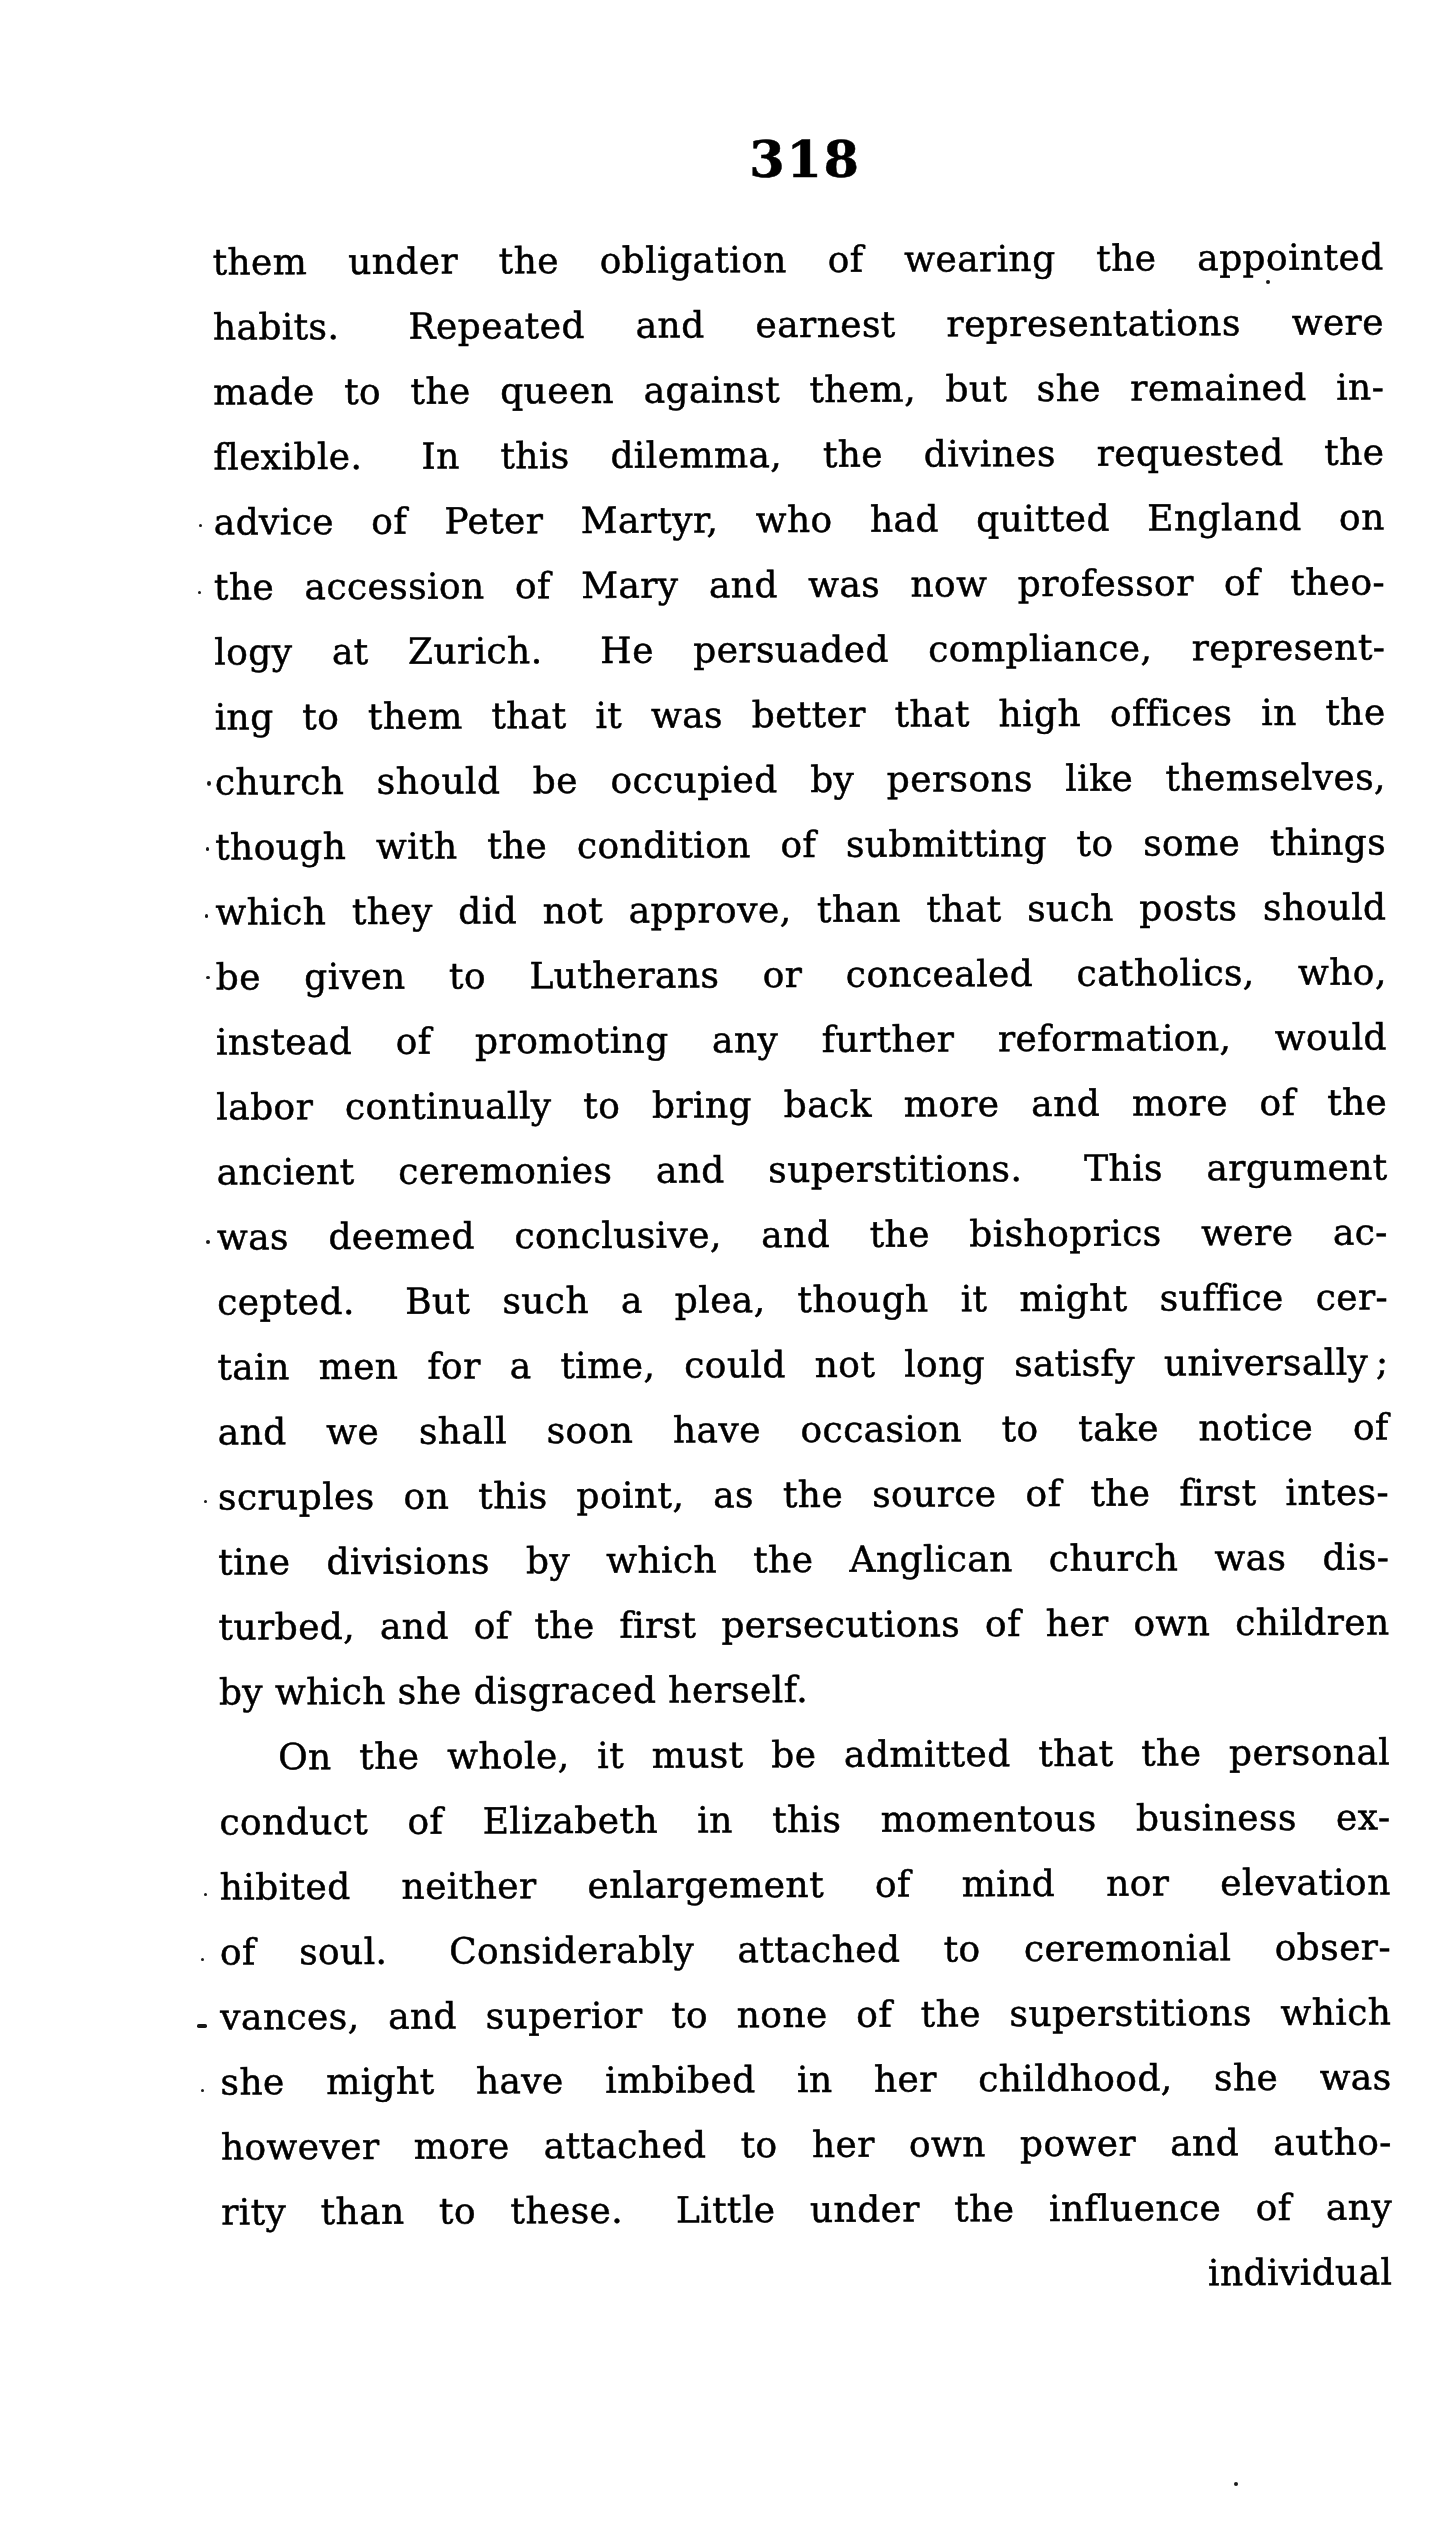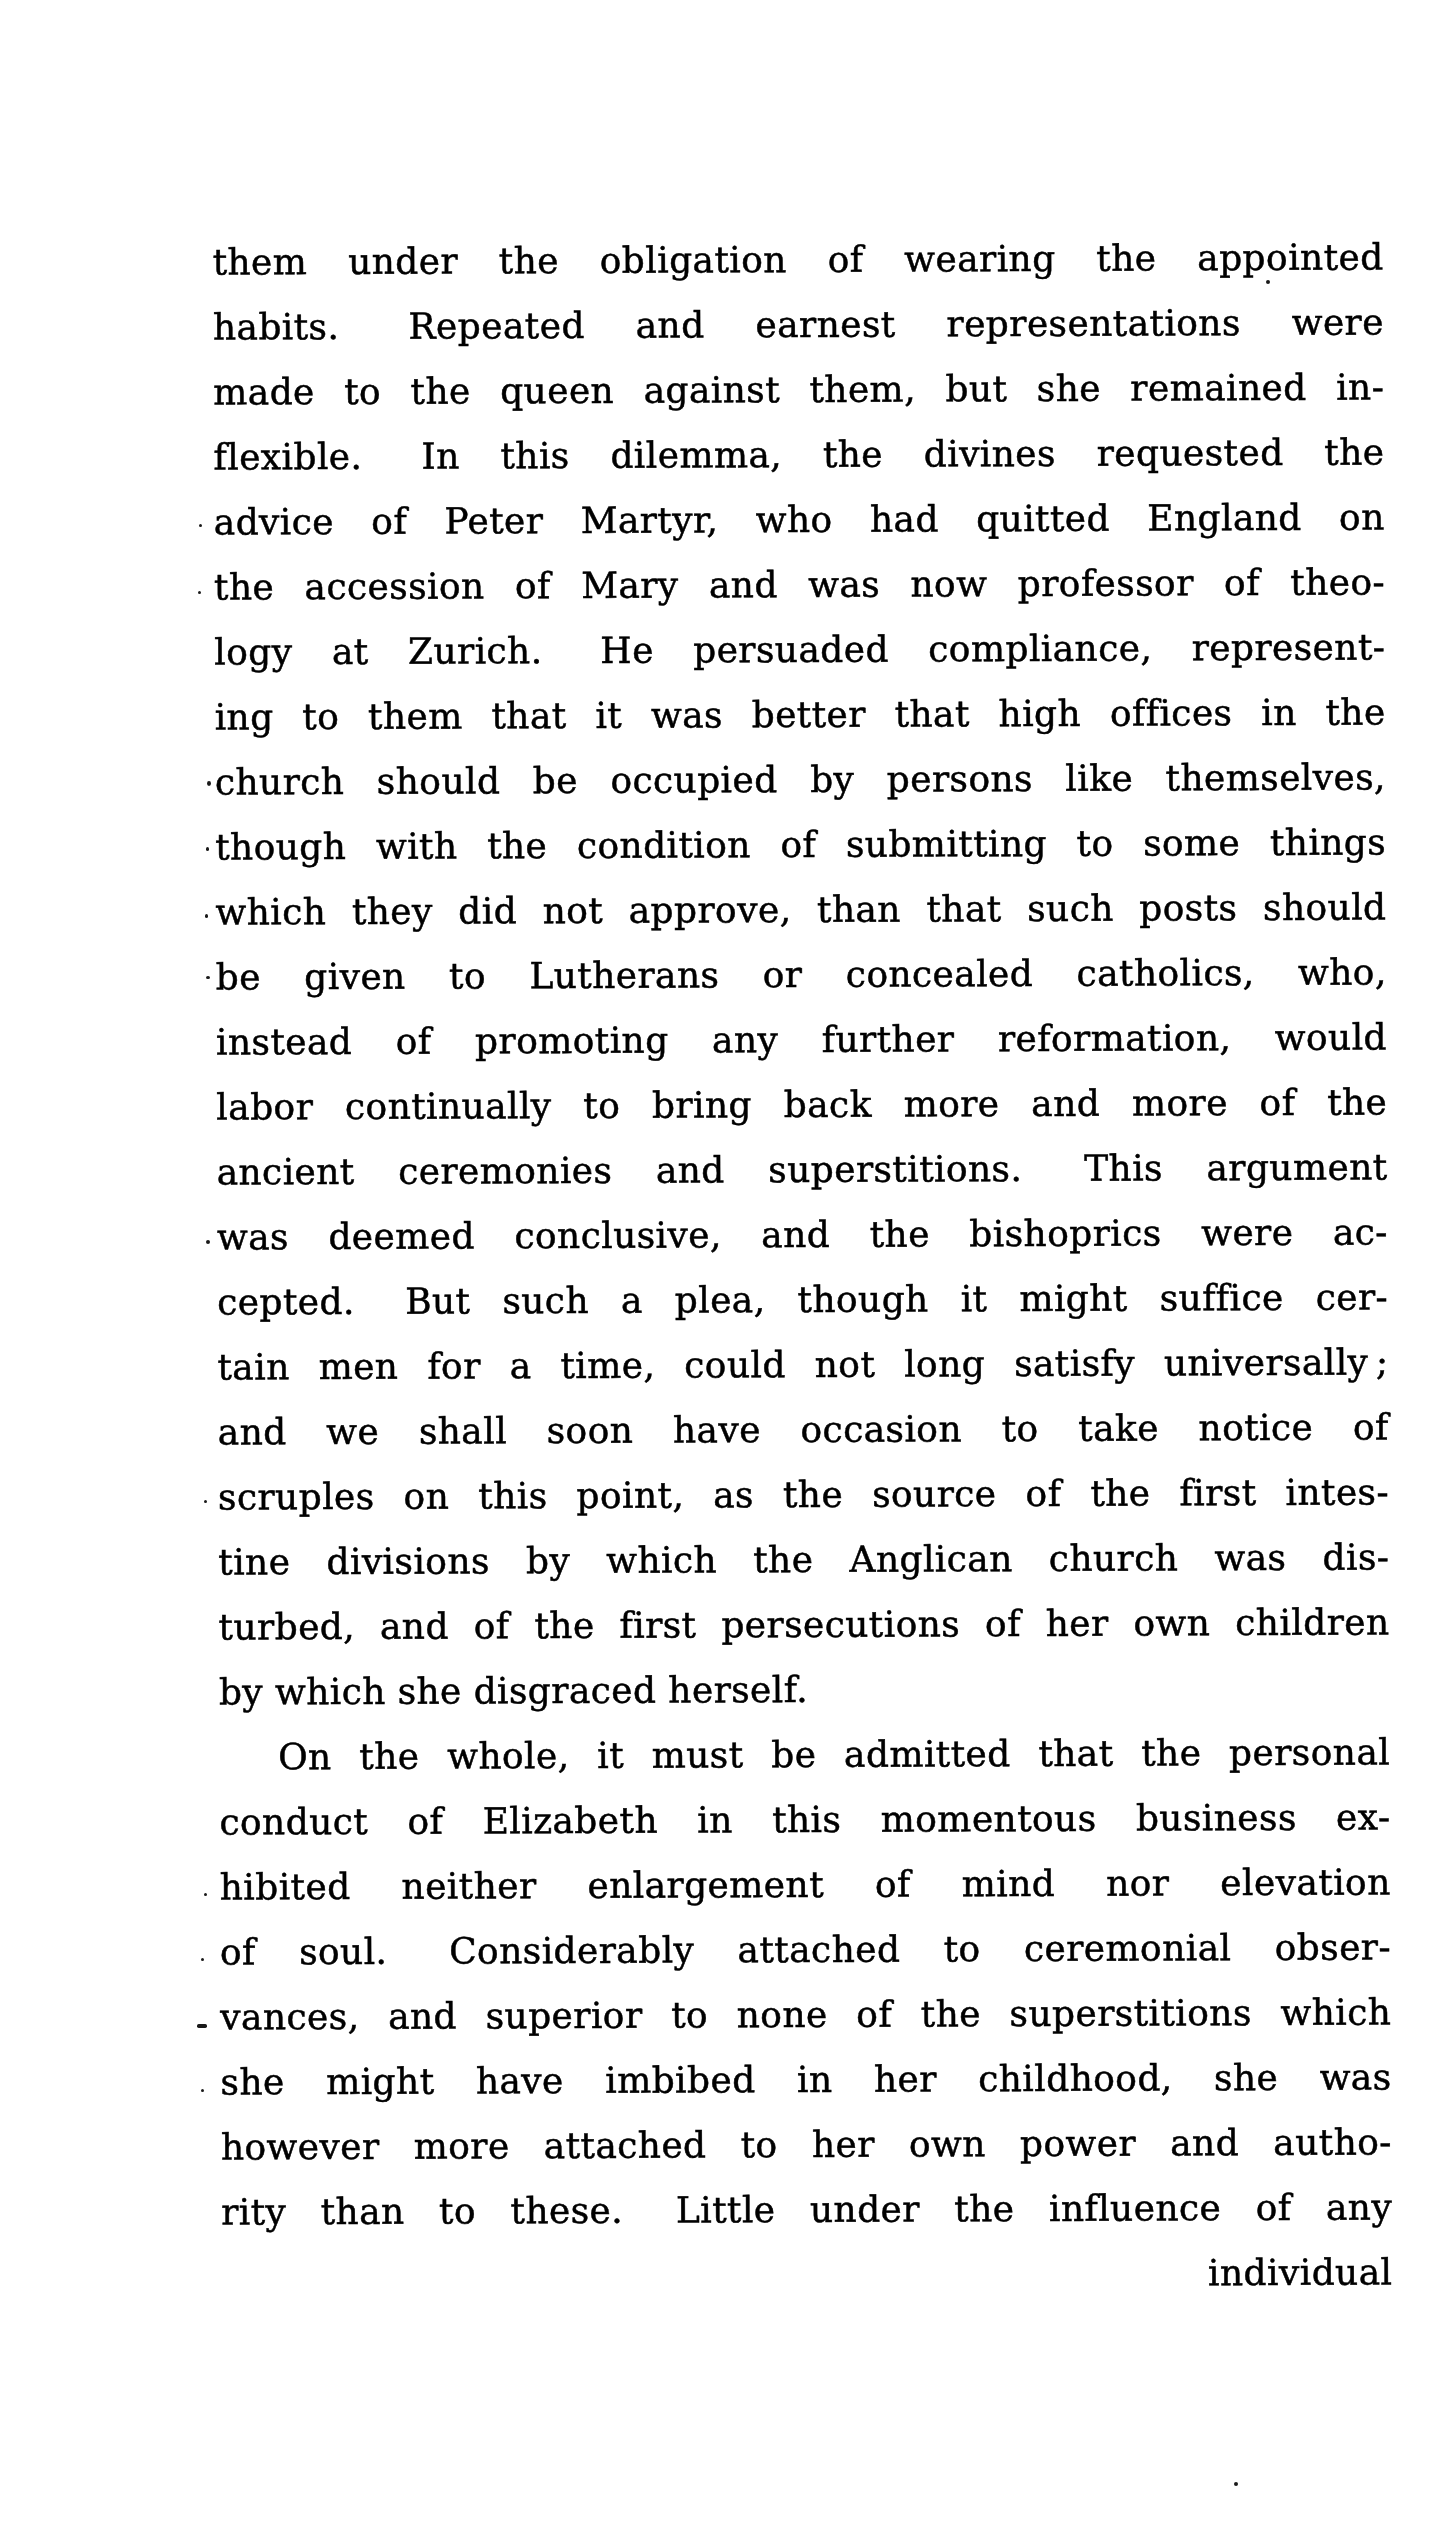--- a/index.html
+++ b/index.html
@@ -54,20 +54,21 @@
     border-radius: 50%;
     opacity: 0.9;
   }
   .speck.dash { border-radius: 1.7px; }
 </style>
 </head>
 <body>
 
 <div class="page">
 
+  <div class="folio">318</div>
 
   <div class="textblock" id="textblock">
       <div class="line j">them under the obligation of wearing the appointed</div>
       <div class="line j">habits.  Repeated and earnest representations were</div>
       <div class="line j">made to the queen against them, but she remained in-</div>
       <div class="line j">flexible.  In this dilemma, the divines requested the</div>
       <div class="line j">advice of Peter Martyr, who had quitted England on</div>
       <div class="line j">the accession of Mary and was now professor of theo-</div>
       <div class="line j">logy at Zurich.  He persuaded compliance, represent-</div>
       <div class="line j">ing to them that it was better that high offices in the</div>

